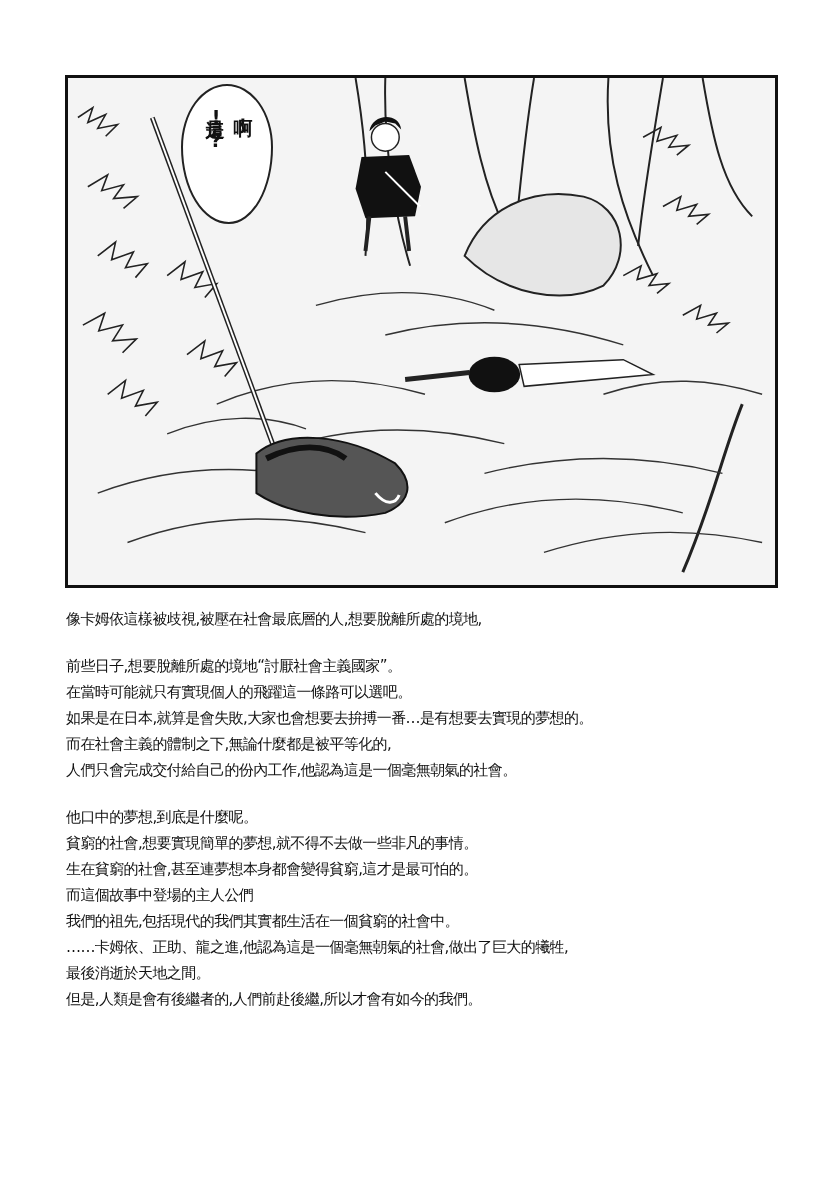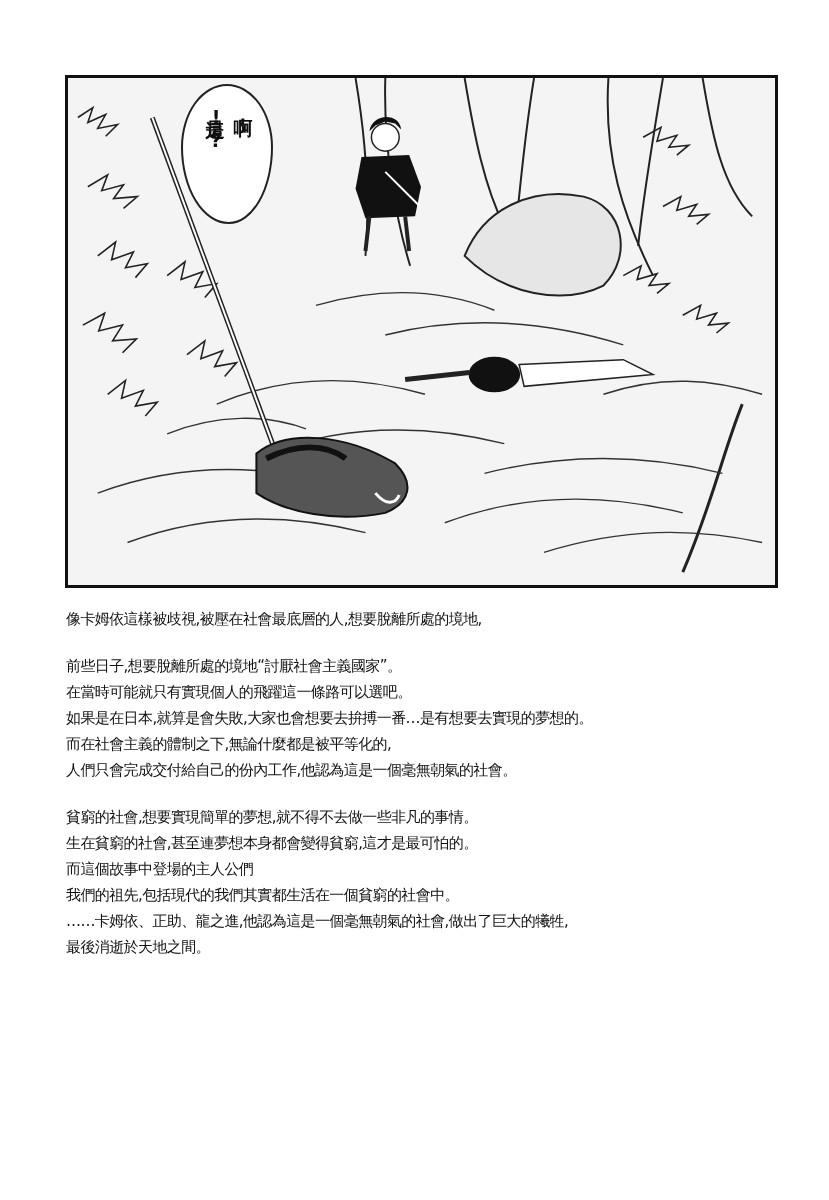--- a/index.html
+++ b/index.html
@@ -163,20 +163,22 @@
     <span class="line">像卡姆依這樣被歧視,被壓在社會最底層的人,想要脫離所處的境地,</span>
   </div>
   <div class="para">
     <span class="line">前些日子,想要脫離所處的境地“討厭社會主義國家”。</span>
     <span class="line">在當時可能就只有實現個人的飛躍這一條路可以選吧。</span>
     <span class="line">如果是在日本,就算是會失敗,大家也會想要去拚搏一番…是有想要去實現的夢想的。</span>
     <span class="line">而在社會主義的體制之下,無論什麼都是被平等化的,</span>
     <span class="line">人們只會完成交付給自己的份內工作,他認為這是一個毫無朝氣的社會。</span>
   </div>
   <div class="para">
+    <span class="line">他口中的夢想,到底是什麼呢。</span>
     <span class="line">貧窮的社會,想要實現簡單的夢想,就不得不去做一些非凡的事情。</span>
     <span class="line">生在貧窮的社會,甚至連夢想本身都會變得貧窮,這才是最可怕的。</span>
     <span class="line">而這個故事中登場的主人公們</span>
     <span class="line">我們的祖先,包括現代的我們其實都生活在一個貧窮的社會中。</span>
     <span class="line">……卡姆依、正助、龍之進,他認為這是一個毫無朝氣的社會,做出了巨大的犧牲,</span>
     <span class="line">最後消逝於天地之間。</span>
+    <span class="line">但是,人類是會有後繼者的,人們前赴後繼,所以才會有如今的我們。</span>
   </div>
 </div>
 
 </body></html>

